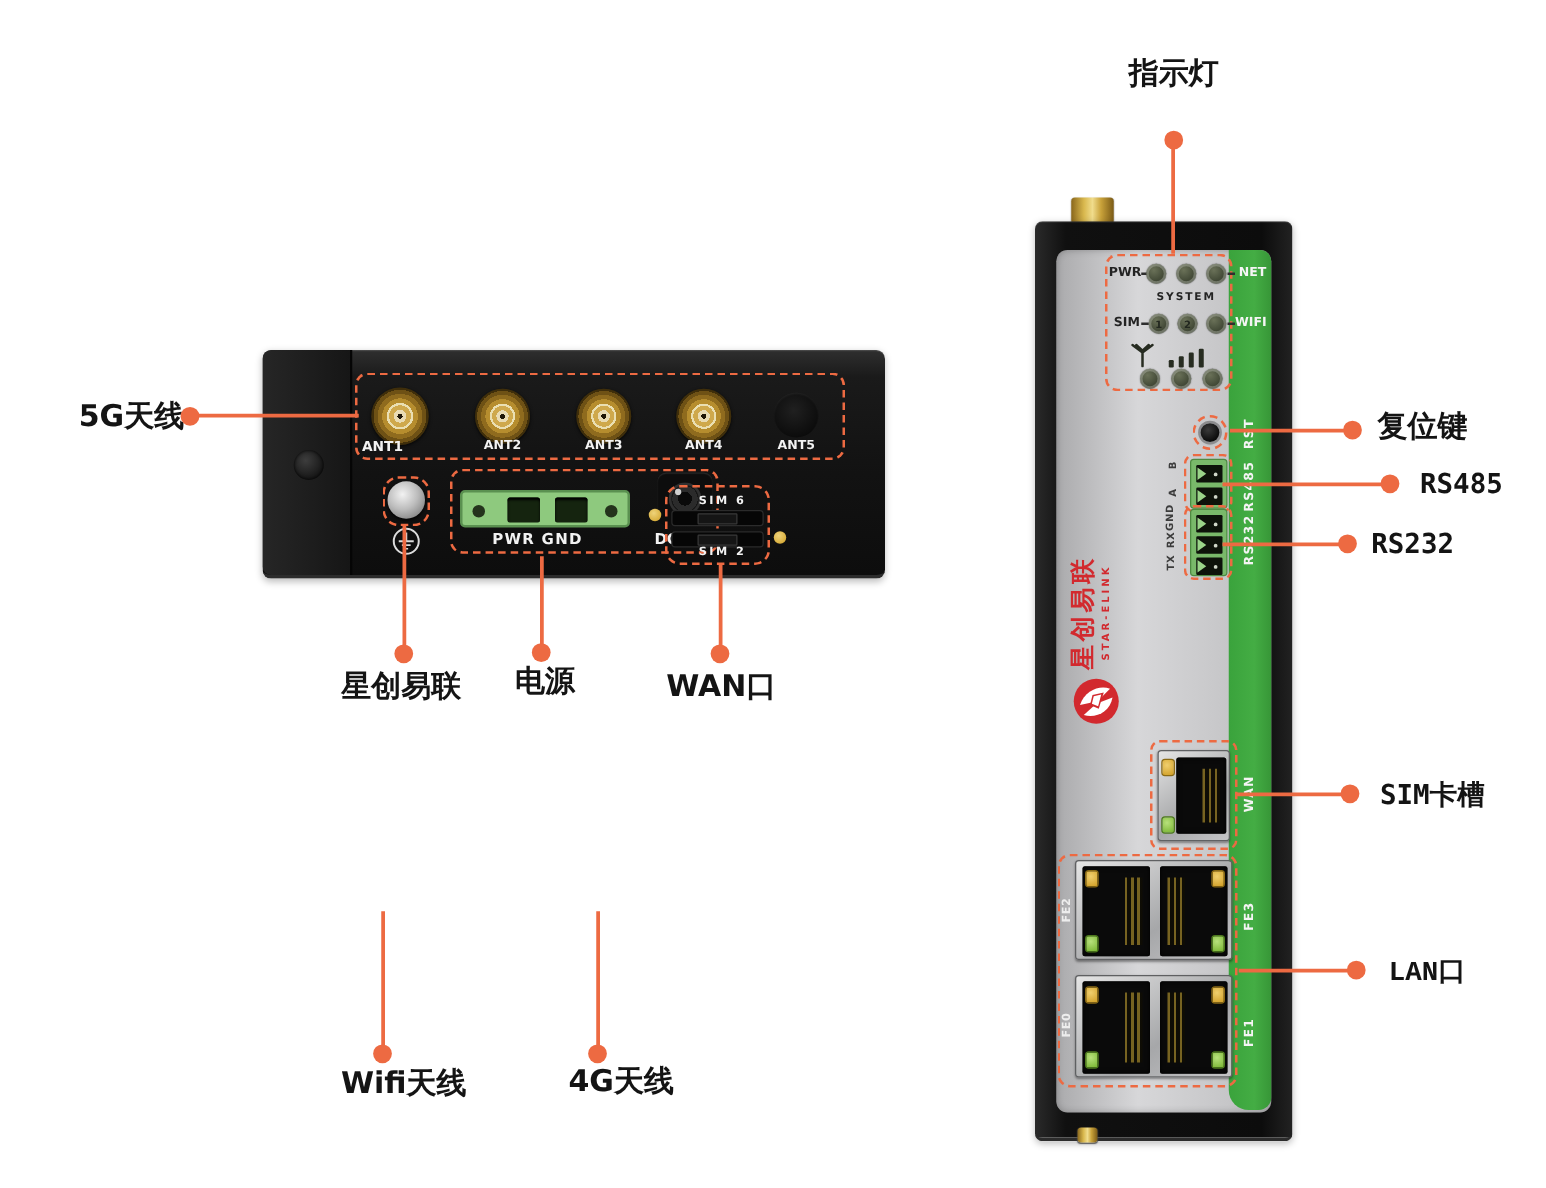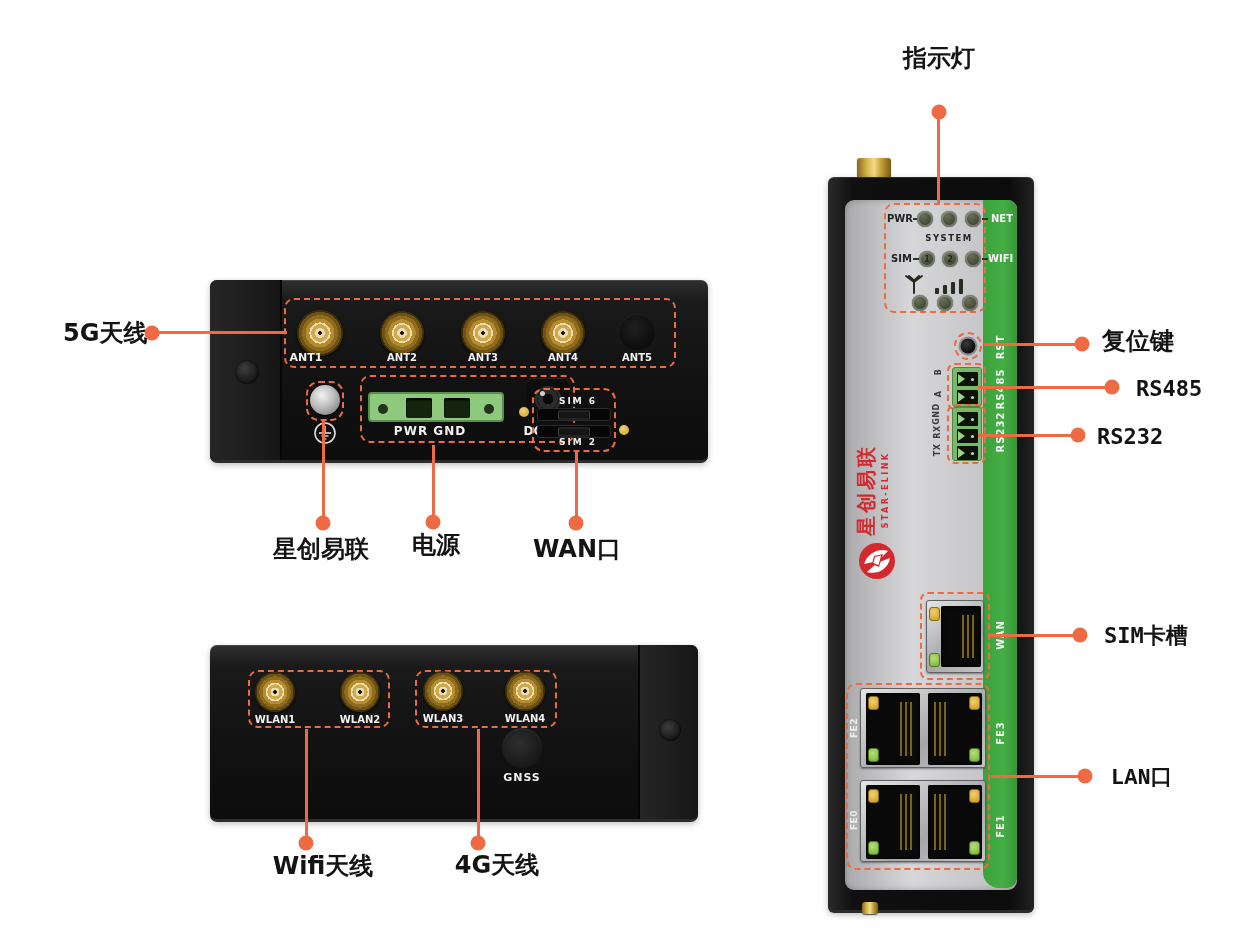--- a/index.html
+++ b/index.html
@@ -125,38 +125,20 @@
 
     <div class="dashed" style="left:322px;top:108px;width:84px;height:64px;border-radius:12px;"></div>
     <span class="wlabel" style="left:368px;top:121px;font-size:9px;letter-spacing:2px;">SIM 6</span>
     <div class="simslot" style="left:327px;top:128px;width:74px;"></div>
     <div class="simslot" style="left:327px;top:145px;width:74px;"></div>
     <span class="wlabel" style="left:368px;top:162px;font-size:9px;letter-spacing:2px;">SIM 2</span>
     <span class="ydot" style="left:314px;top:132px;"></span>
     <span class="ydot" style="left:414px;top:150px;"></span>
   </div>
 
-  <div class="dev" style="left:210px;top:645px;width:488px;height:177px;">
-    <div class="side-sec" style="right:0;width:60px;border-left:2px solid #050505;border-radius:0 7px 7px 0;"></div>
-    <span class="screw-dark" style="left:460px;top:85px;width:22px;height:22px;"></span>
-
-    <div class="dashed" style="left:38px;top:25px;width:142px;height:58px;"></div>
-    <div class="dashed" style="left:205px;top:25px;width:142px;height:58px;"></div>
-    <span class="sma" style="left:65px;top:47px;width:40px;height:40px;"></span>
-    <span class="sma" style="left:150px;top:47px;width:40px;height:40px;"></span>
-    <span class="sma" style="left:233px;top:46px;width:40px;height:40px;"></span>
-    <span class="sma" style="left:315px;top:46px;width:40px;height:40px;"></span>
-    <span class="wlabel" style="left:65px;top:74px;font-size:10px;">WLAN1</span>
-    <span class="wlabel" style="left:150px;top:74px;font-size:10px;">WLAN2</span>
-    <span class="wlabel" style="left:233px;top:73px;font-size:10px;">WLAN3</span>
-    <span class="wlabel" style="left:315px;top:73px;font-size:10px;">WLAN4</span>
-
-    <span class="cover" style="left:312px;top:103px;width:40px;height:40px;background:radial-gradient(circle at 42% 38%,#2e2e2e,#161616 78%);"></span>
-    <span class="wlabel" style="left:312px;top:132px;font-size:11px;letter-spacing:1px;">GNSS</span>
-  </div>
 
   <div class="abs" style="left:828px;top:152px;width:179px;height:766px;text-decoration:underline;">
     <span class="nub" style="left:29px;top:6px;width:34px;height:21px;"></span>
     <div class="dev" style="left:0;top:25px;width:206px;height:736px;background:linear-gradient(90deg,#2a2a2a,#101010 12%,#0c0c0c 88%,#222222);border-radius:6px;"></div>
     <span class="nub" style="left:34px;top:750px;width:16px;height:12px;"></span>
 
     <div class="plate" style="left:17px;top:48px;width:172px;height:690px;">
       <div class="greenstrip" style="left:138px;top:0;width:34px;height:688px;"></div>
 
       <div class="dashed" style="left:39px;top:3px;width:102px;height:110px;"></div>

